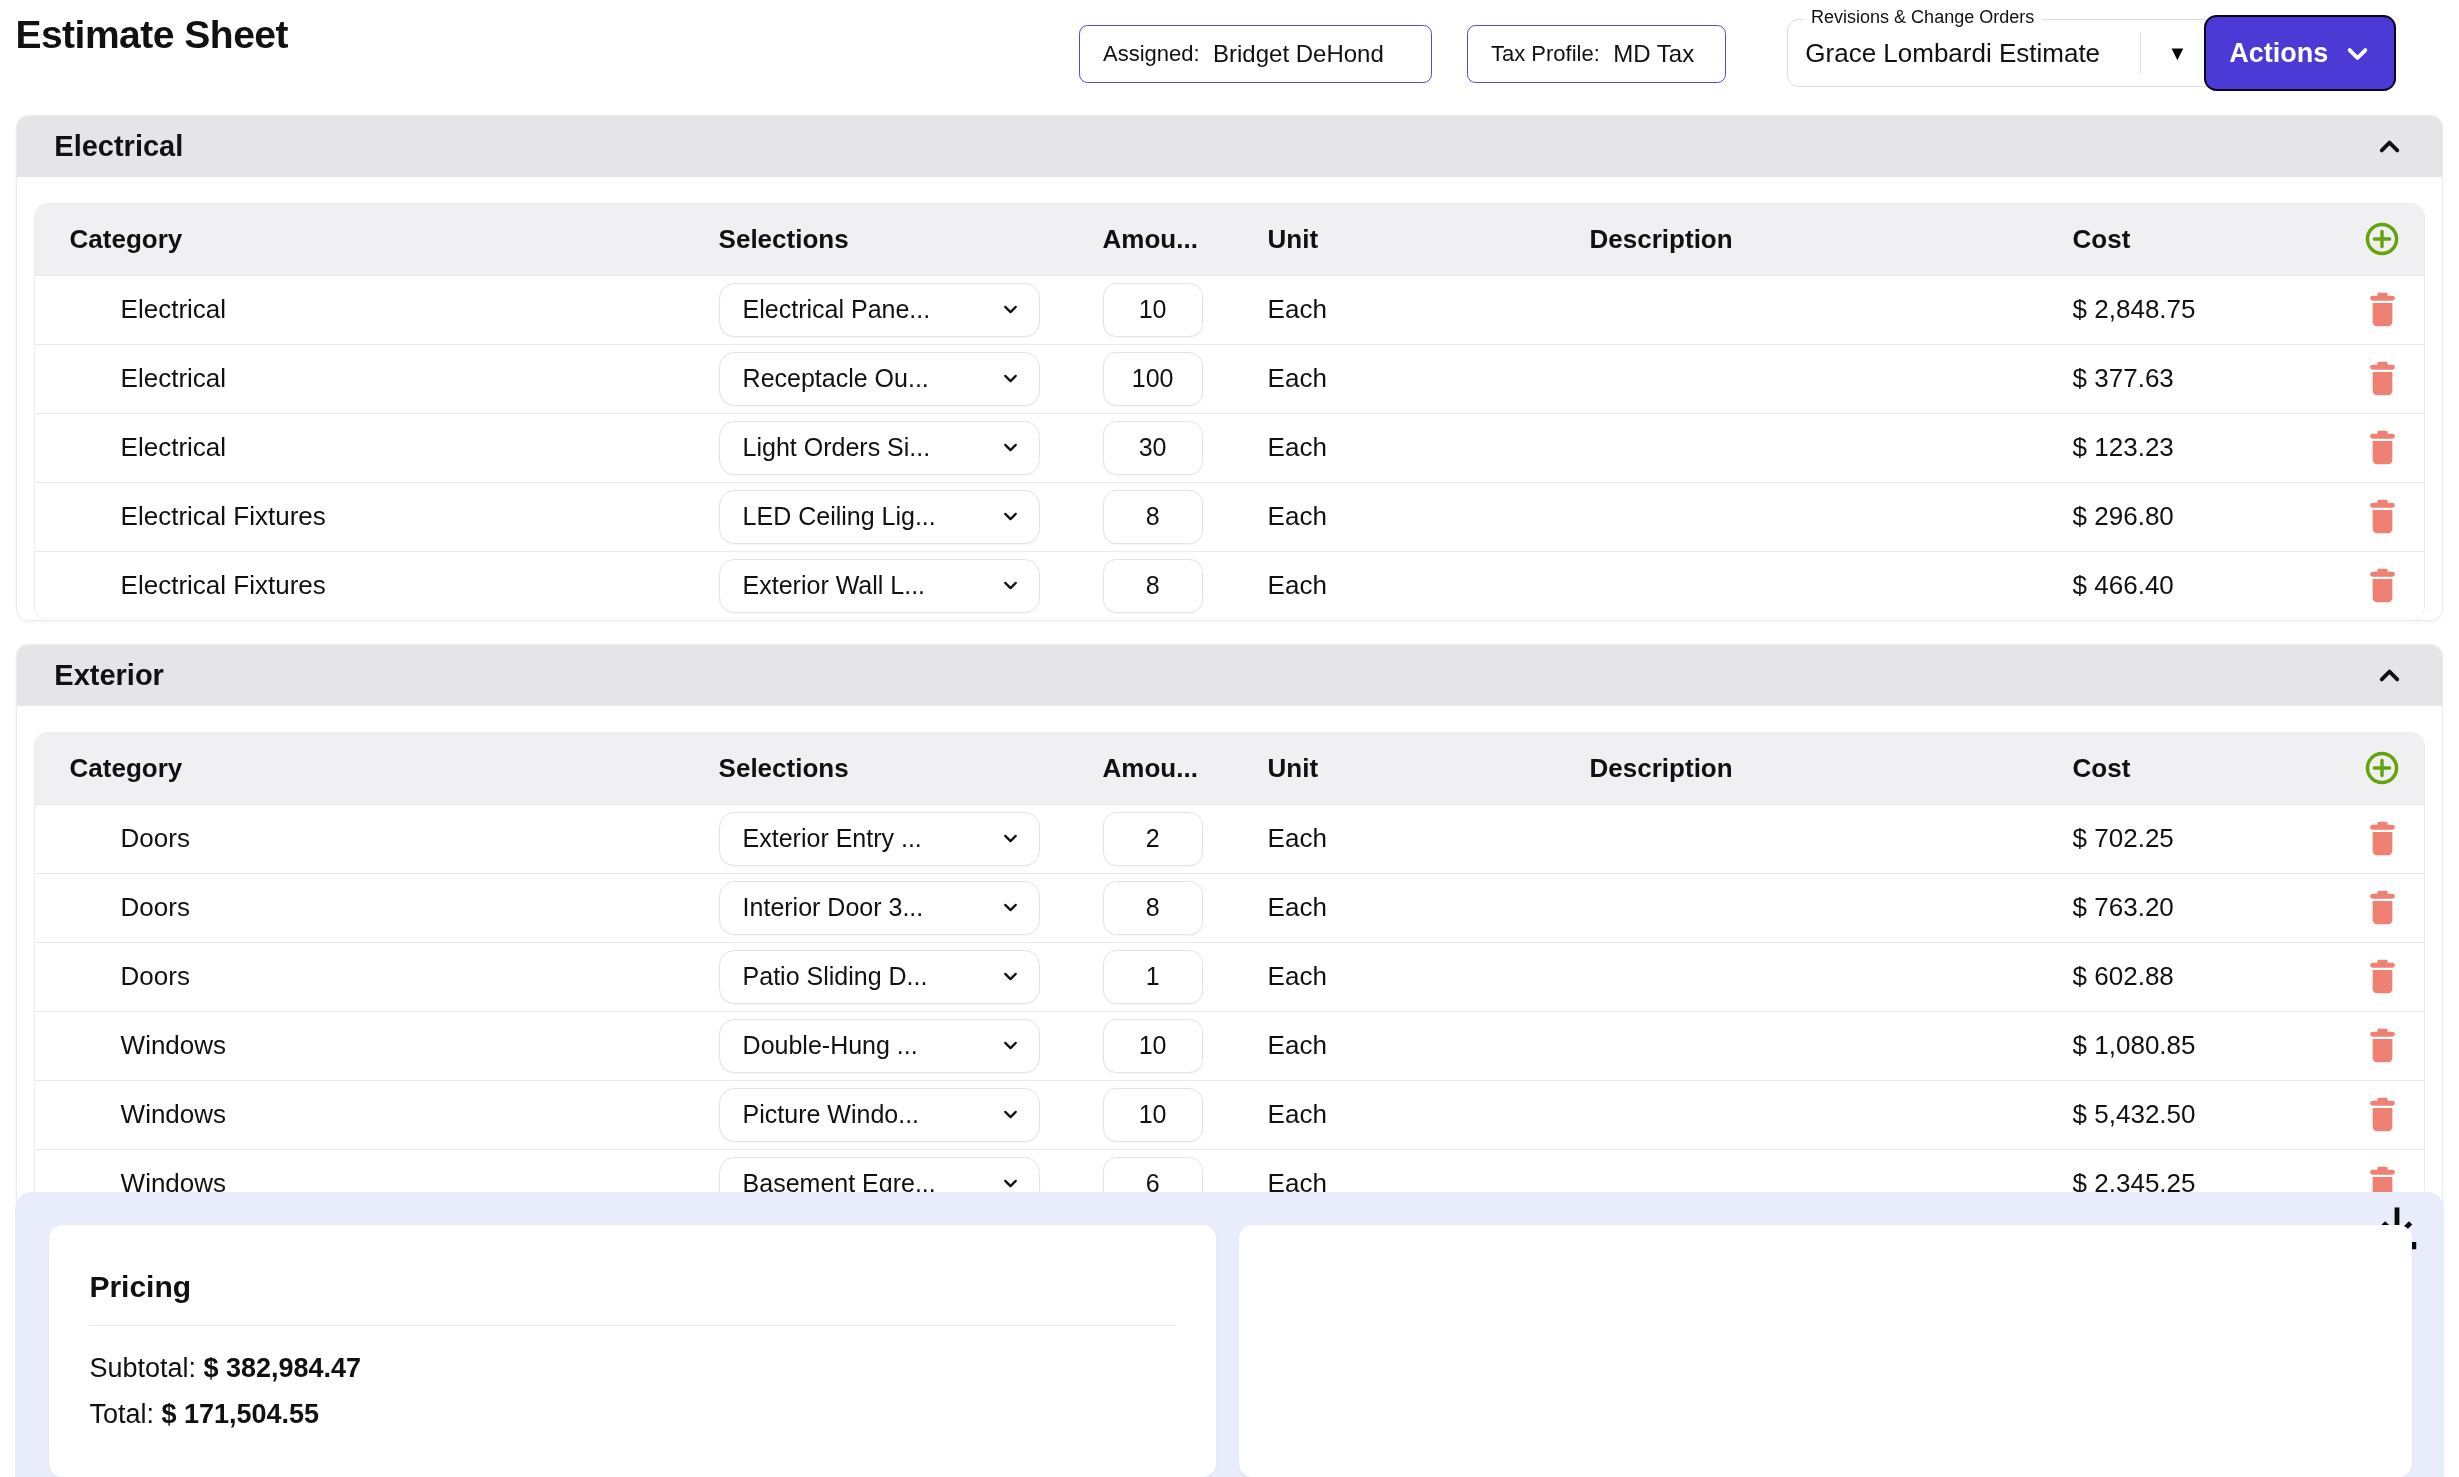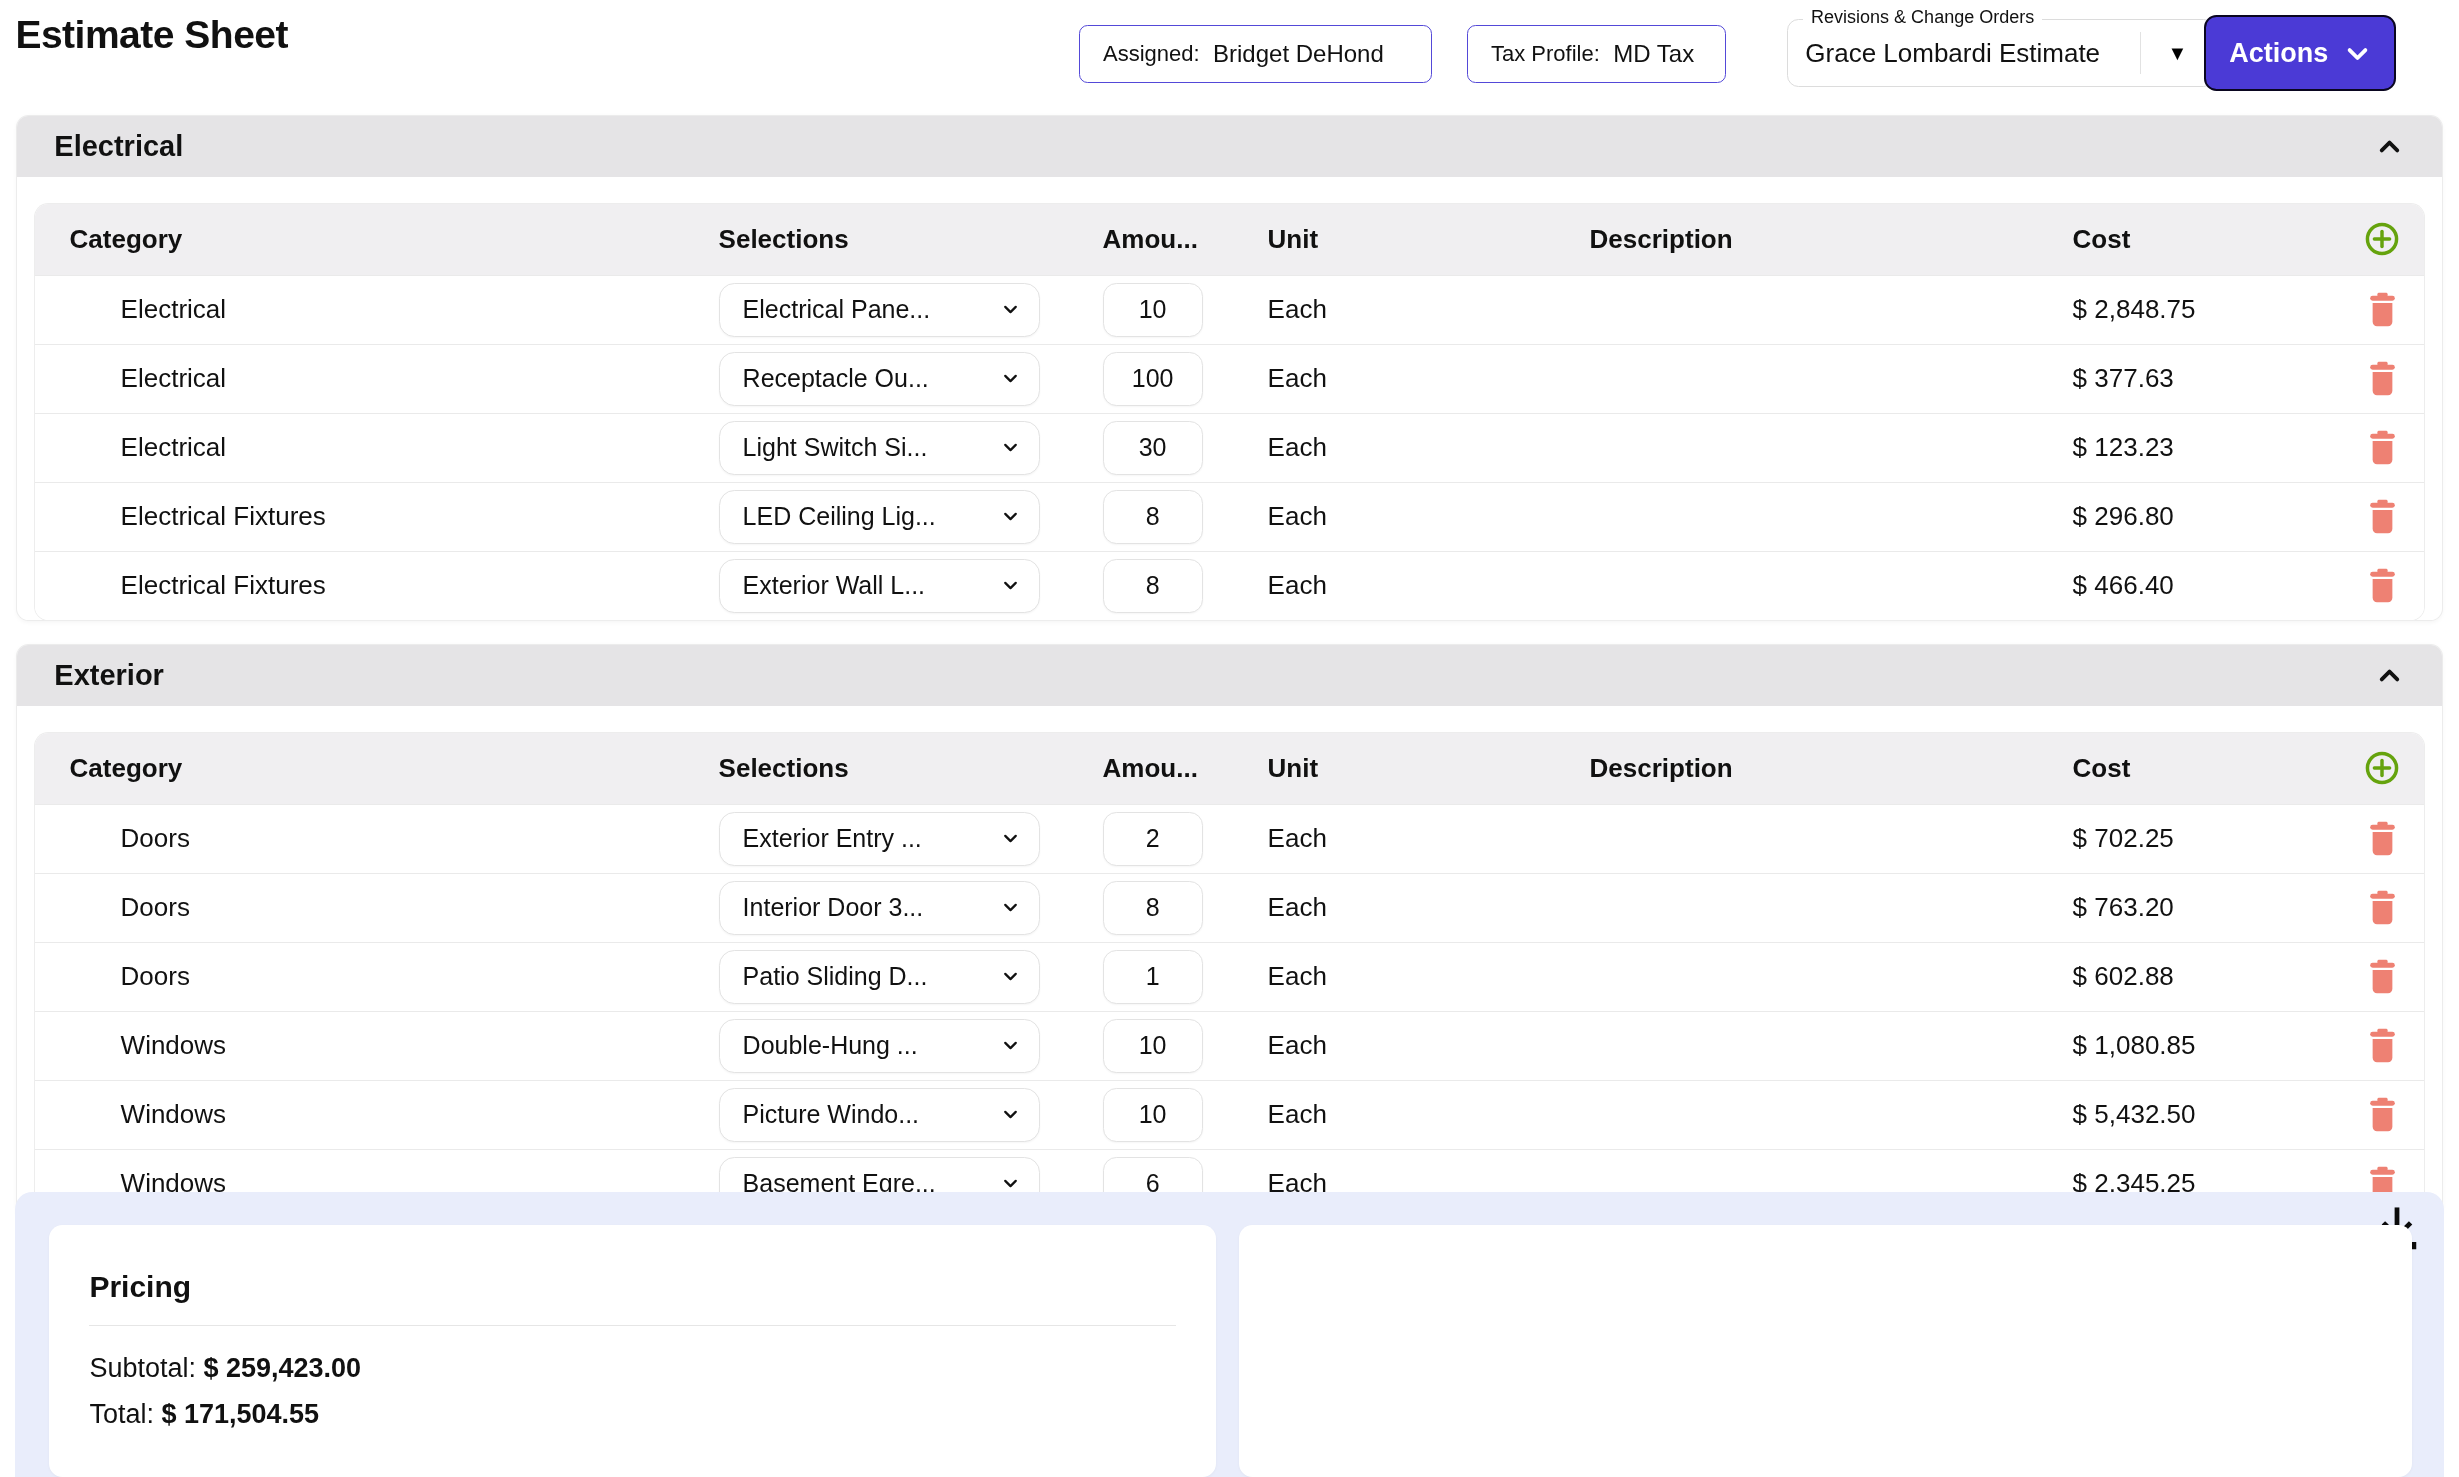--- a/index.html
+++ b/index.html
@@ -173,21 +173,21 @@
                   <path d="M3.2 7.5h13.6v13a3 3 0 0 1-3 3H6.2a3 3 0 0 1-3-3z"></path>
                 </svg>
               </button>
             </span>
           </div>
 
           <div class="t-row">
             <span class="c-cat">Electrical</span>
             <span class="c-sel">
               <span class="sel-box">
-                <span>Light Switch Si...</span>
+                <span>Light Orders Si...</span>
                 <svg width="21" height="21" viewBox="0 0 24 24" fill="none" stroke="#111" stroke-width="2.6" stroke-linecap="round" stroke-linejoin="round">
                   <polyline points="6 9 12 15 18 9"></polyline>
                 </svg>
               </span>
             </span>
             <span class="c-amt"><input class="amt-input" value="30" style=""></span>
             <span class="c-unit">Each</span>
             <span class="c-desc"></span>
             <span class="c-cost">$ 123.23</span>
             <span class="c-act">
@@ -444,20 +444,20 @@
         <line x1="12" y1="2" x2="12" y2="16"></line>
         <polyline points="5.5 10 12 16.5 18.5 10"></polyline>
         <line x1="3.5" y1="21.5" x2="20.5" y2="21.5" stroke-width="4"></line>
       </svg>
   </button>
 
   <div class="pricing-card">
     <div class="pricing-title">Pricing</div>
     <div class="pricing-divider"></div>
     <div class="pricing-lines">
-      <div><span>Subtotal:</span> <b>$ 259,423.00</b></div>
+      <div><span>Subtotal:</span> <b>$ 382,984.47</b></div>
       <div><span>Total:</span> <b>$ 171,504.55</b></div>
     </div>
   </div>
 
   <div class="secondary-card"></div>
 </div>
 
 
 </body></html>

